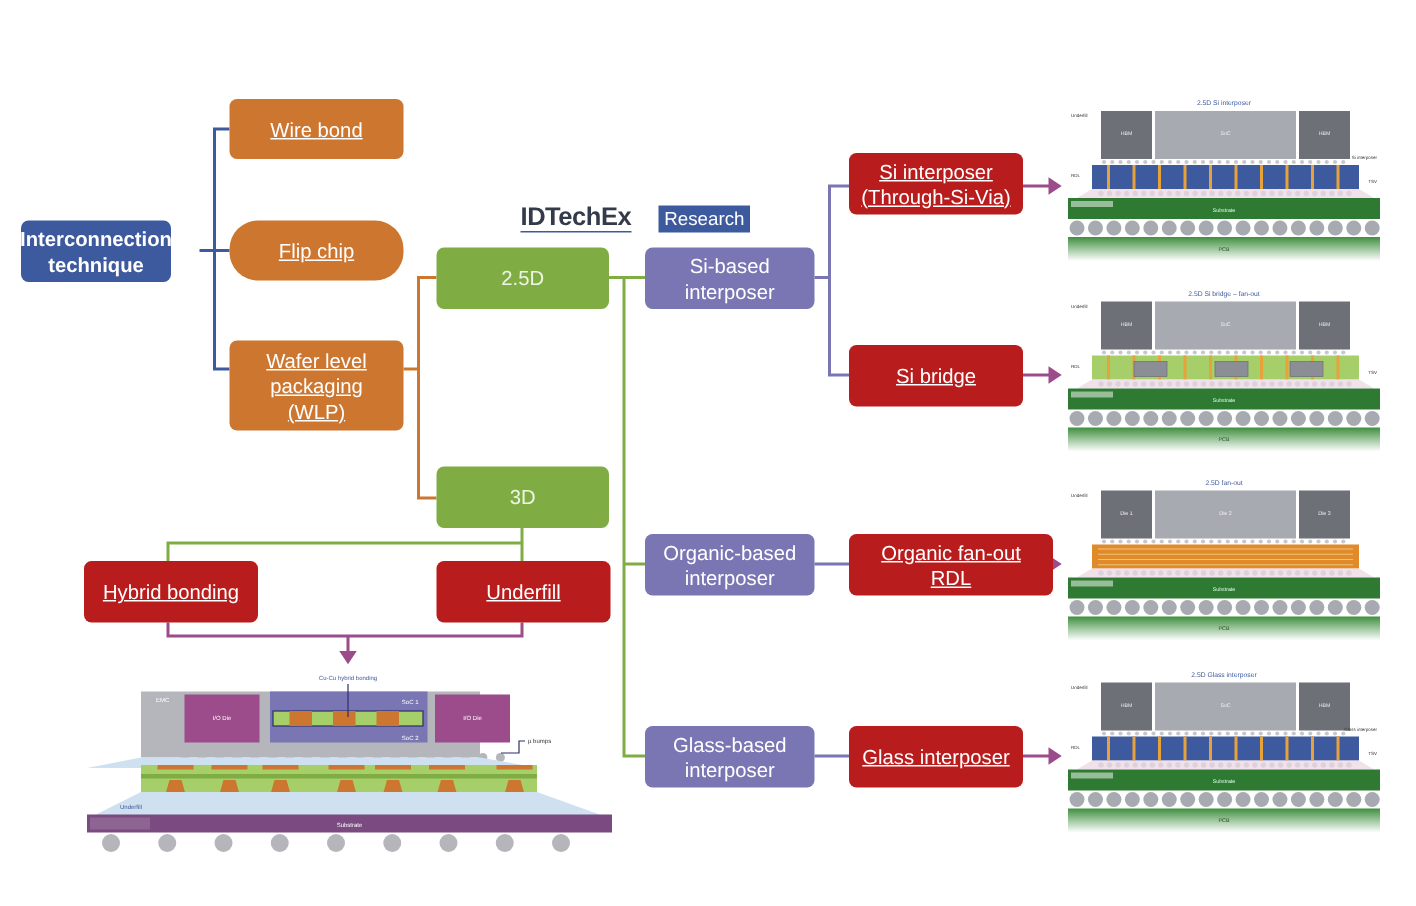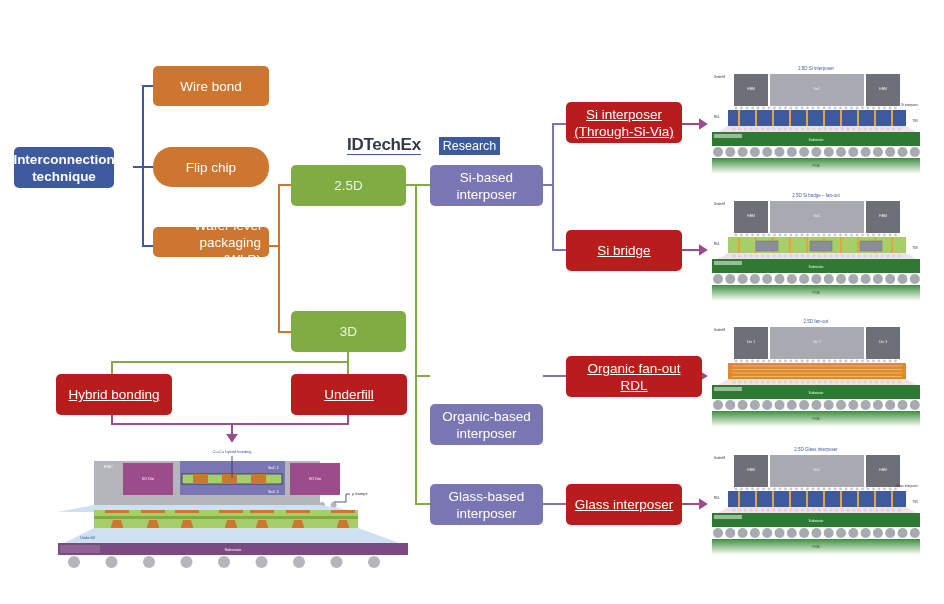--- a/index.html
+++ b/index.html
@@ -1,19 +1,19 @@
 <!DOCTYPE html>
 <html><head>
 <meta charset="utf-8">
 <style>
   html,body{margin:0;padding:0;background:#ffffff;}
   body{width:944px;height:604px;position:relative;overflow:hidden;font-family:"Liberation Sans",sans-serif;}
   .box{position:absolute;border-radius:5px;color:#fff;display:flex;align-items:center;justify-content:center;text-align:center;font-size:13.5px;line-height:17px;box-sizing:border-box;}
   .blue{background:#3e5a9e;font-weight:bold;}
-  .orange{background:#cd7630;}
+  .orange{background:#cd7630;text-decoration:underline;}
   .green{background:#7fad44;color:#eef5e2;}
   .lav{background:#7a76b4;}
   .mag{background:#b91c1c;text-decoration:underline;}
   svg.lines{position:absolute;left:0;top:0;}
   .logo{position:absolute;left:347px;top:136px;display:flex;align-items:center;}
   .logo .idt{font-weight:bold;font-size:17px;color:#333a4a;border-bottom:1.5px solid #3e5a9e;line-height:18px;letter-spacing:-0.3px;}
   .logo .res{background:#3e5a9e;color:#fff;font-size:12.5px;padding:1px 4px;margin-left:18px;line-height:16px;}
 </style>
 </head>
 <body>
@@ -66,21 +66,21 @@
 <div class="box blue" style="left:14px;top:147px;width:100px;height:41px;">
   <span>Interconnection technique</span>
 </div>
 
 <div class="box orange" style="left:153px;top:66px;width:116px;height:40px;">
   <span>Wire bond</span>
 </div>
 <div class="box orange" style="left:153px;top:147px;width:116px;height:40px;border-radius:19px;">
   <span>Flip chip</span>
 </div>
-<div class="box orange" style="left:153px;top:227px;width:116px;height:30px;padding:0 8px;text-align:right;">
+<div class="box orange" style="left:153px;top:227px;width:116px;height:60px;padding:0 8px;">
   <span>Wafer level packaging (WLP)</span>
 </div>
 
 <div class="box green" style="left:291px;top:165px;width:115px;height:41px;">
   <span>2.5D</span>
 </div>
 <div class="box green" style="left:291px;top:311px;width:115px;height:41px;">
   <span>3D</span>
 </div>
 
@@ -92,21 +92,21 @@
 </div>
 
 <div class="logo">
   <span class="idt">IDTechEx</span>
   <span class="res">Research</span>
 </div>
 
 <div class="box lav" style="left:430px;top:165px;width:113px;height:41px;padding:0 14px;">
   <span>Si-based interposer</span>
 </div>
-<div class="box lav" style="left:430px;top:356px;width:113px;height:41px;padding:0 4px;margin-top:48px;">
+<div class="box lav" style="left:430px;top:356px;width:113px;height:41px;padding:0 4px;">
   <span>Organic-based interposer</span>
 </div>
 <div class="box lav" style="left:430px;top:484px;width:113px;height:41px;padding:0 10px;">
   <span>Glass-based interposer</span>
 </div>
 
 <div class="box mag" style="left:566px;top:102px;width:116px;height:41px;padding:0 4px;">
   <span>Si interposer (Through-Si-Via)</span>
 </div>
 <div class="box mag" style="left:566px;top:230px;width:116px;height:41px;">

